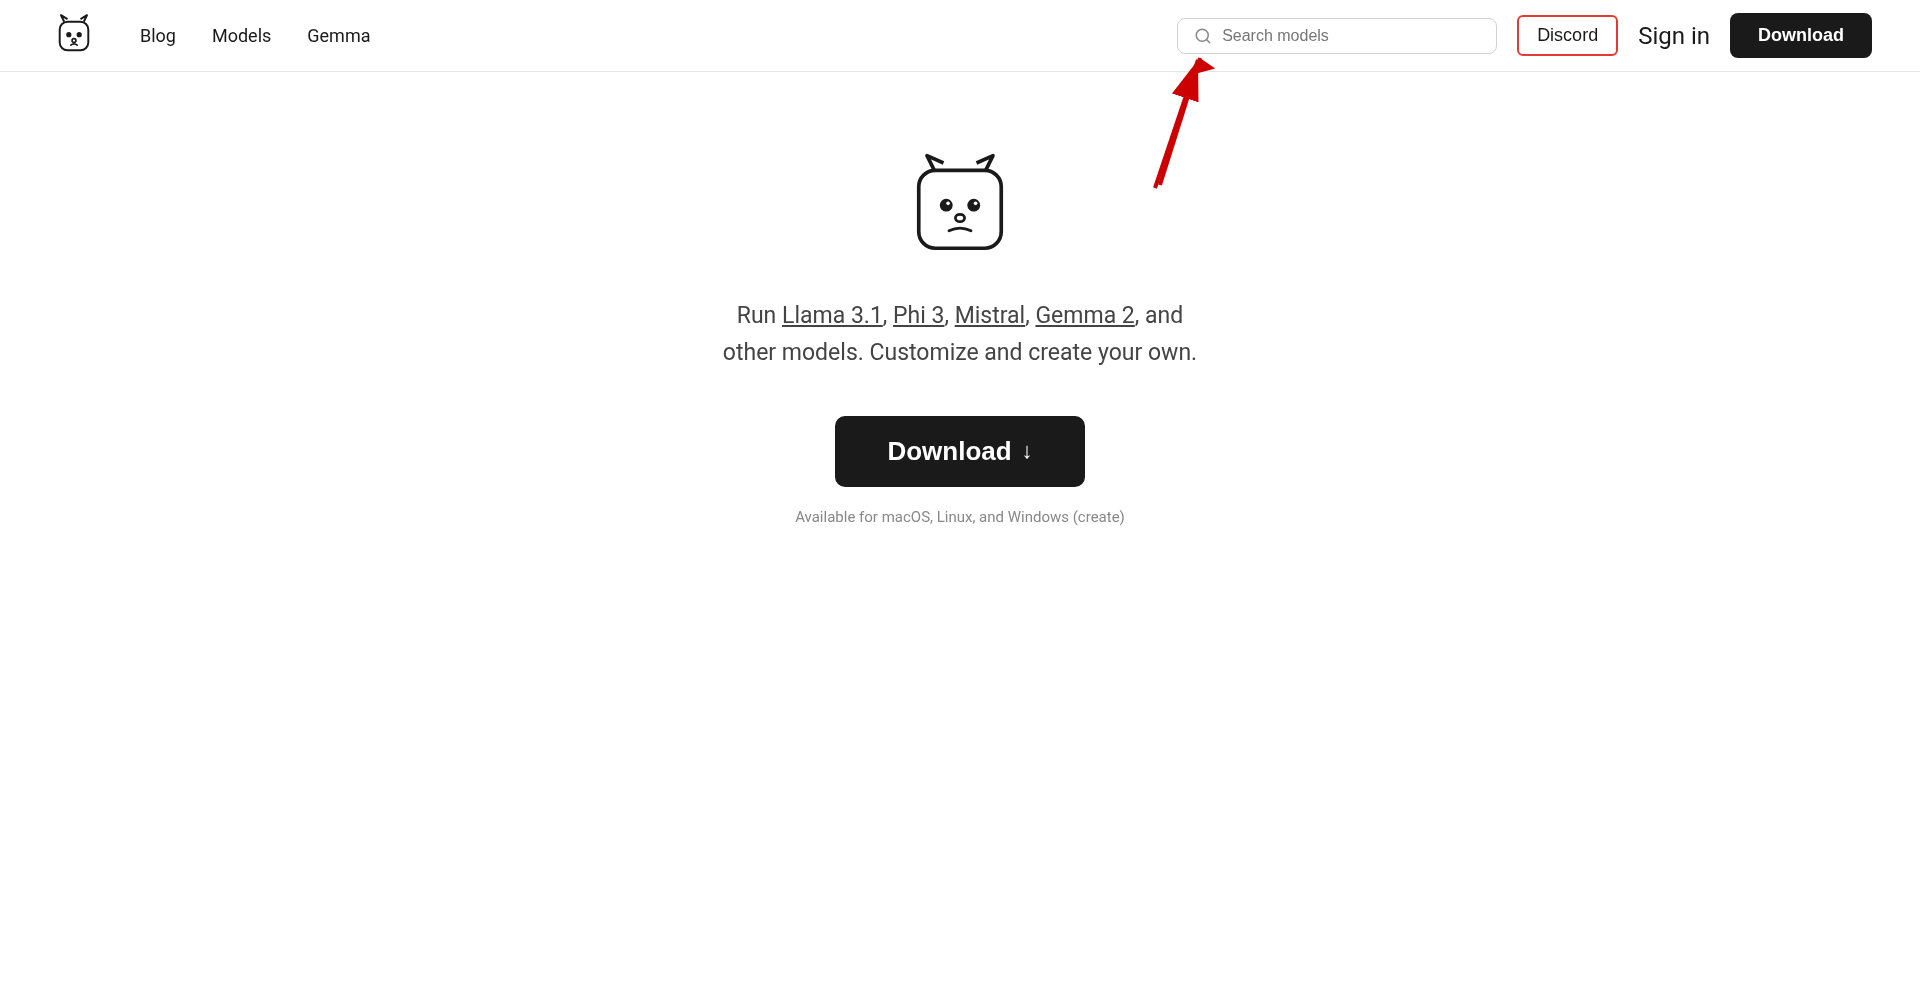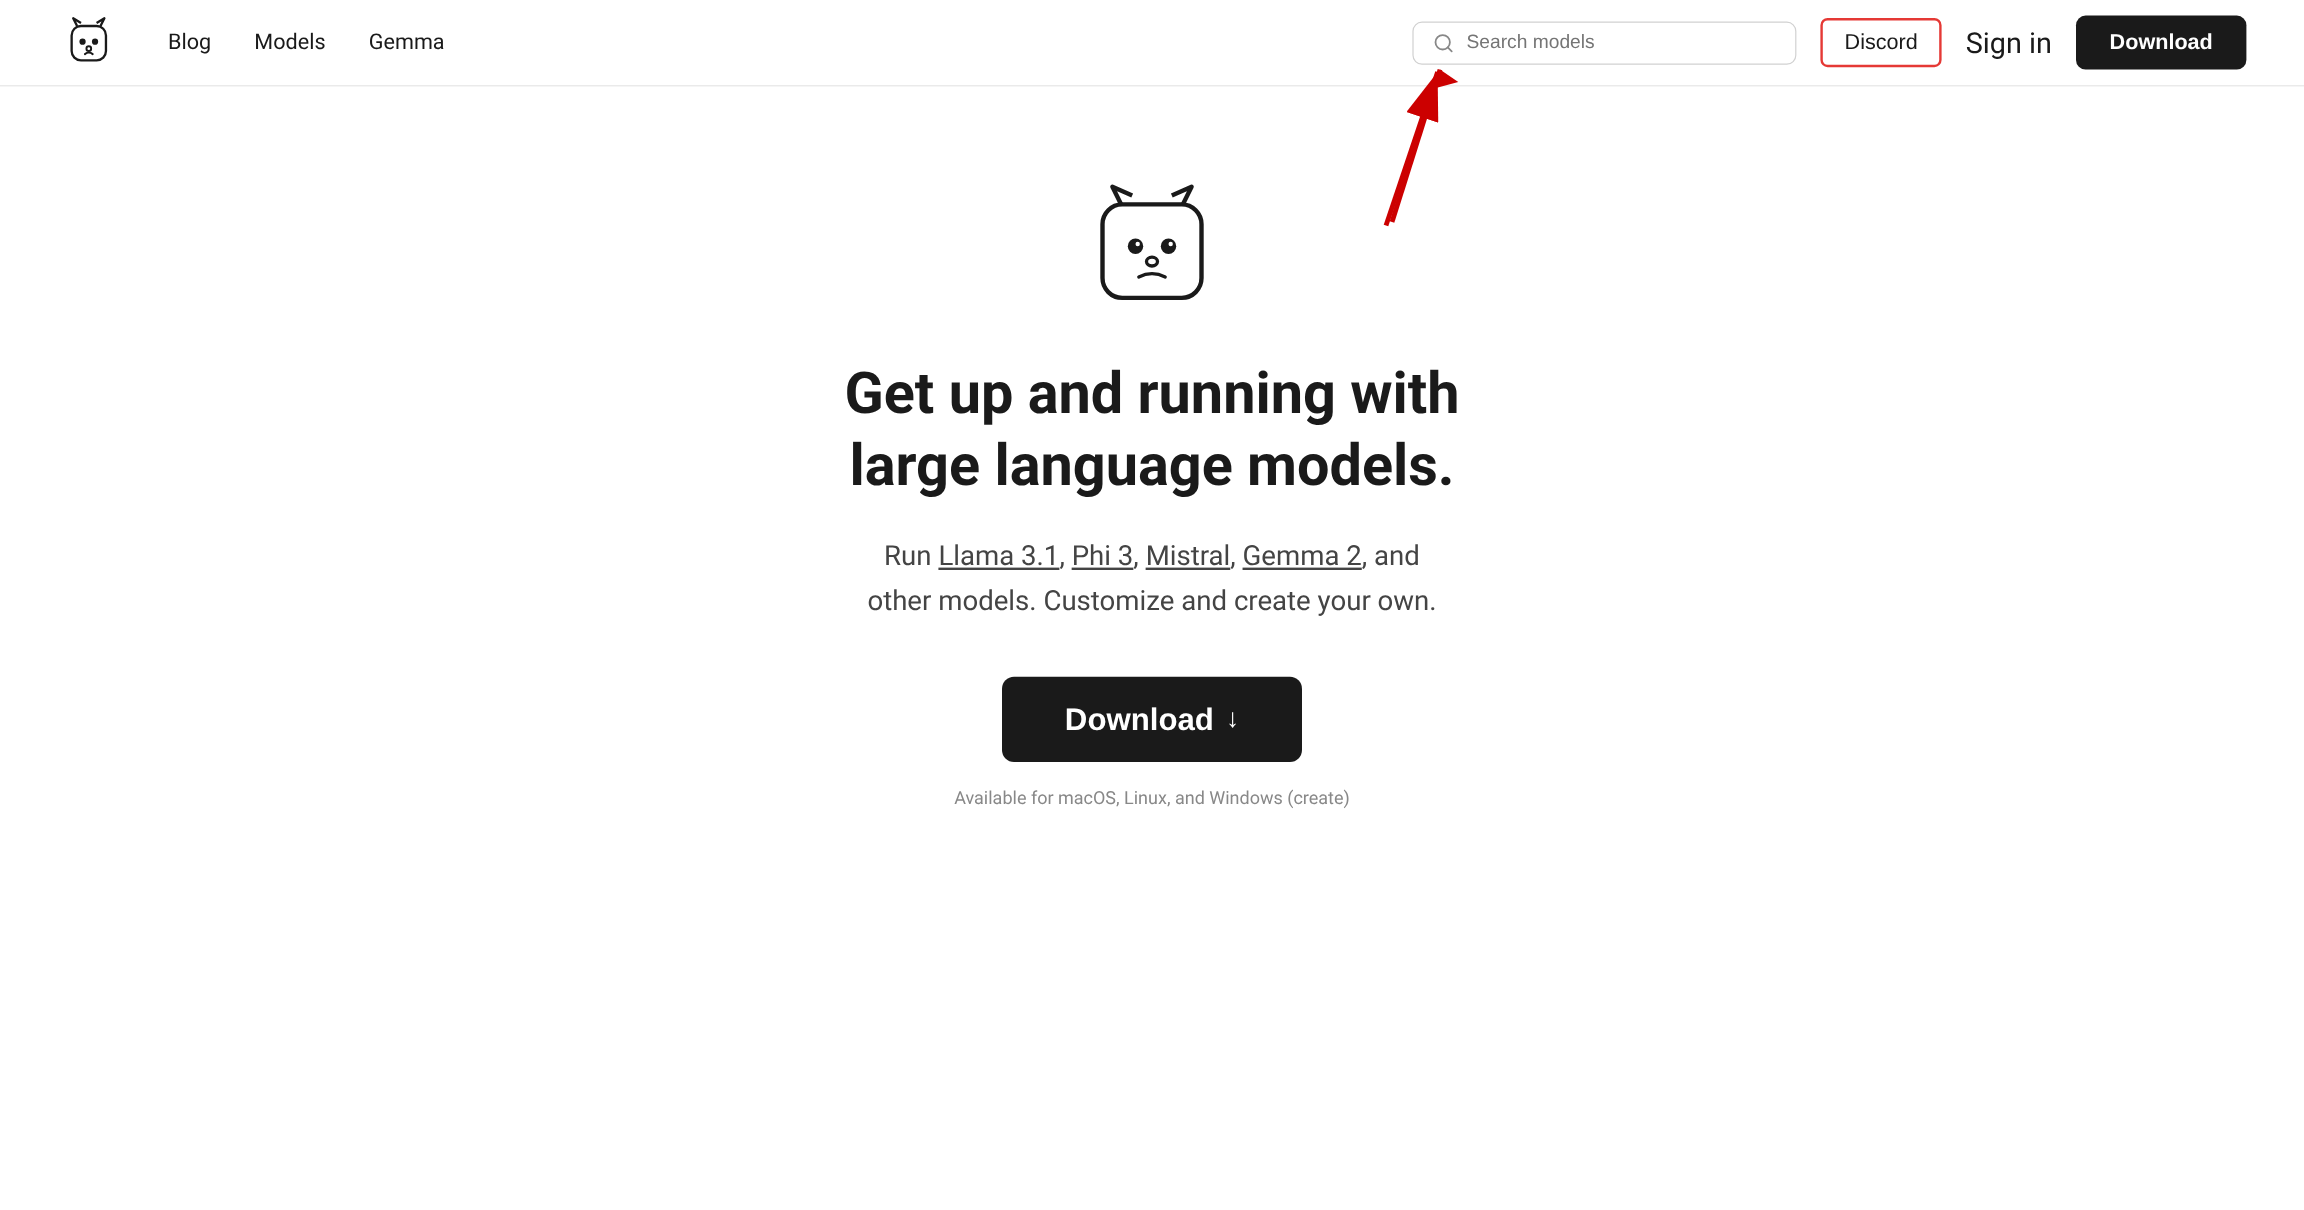--- a/index.html
+++ b/index.html
@@ -251,21 +251,20 @@
     <circle cx="75" cy="58" r="7" fill="#1a1a1a"></circle>
 
     <circle cx="47" cy="56" r="2" fill="#fff"></circle>
     <circle cx="77" cy="56" r="2" fill="#fff"></circle>
 
     <ellipse cx="60" cy="72" rx="5" ry="4" fill="none" stroke="#1a1a1a" stroke-width="3"></ellipse>
 
     <path d="M48 86 Q60 80 72 86" fill="none" stroke="#1a1a1a" stroke-width="3" stroke-linecap="round"></path>
   </svg>
 
-  <h1 class="hero-title">Get up and running with large language models.</h1>
 
   <p class="hero-subtitle">
     Run <a>Llama 3.1</a>, <a>Phi 3</a>, <a>Mistral</a>, <a>Gemma 2</a>, and<br>other models. Customize and create your own.
   </p>
 
   <button class="download-btn-main">
     <span>Download</span>
     <span class="download-arrow">↓</span>
   </button>
 

